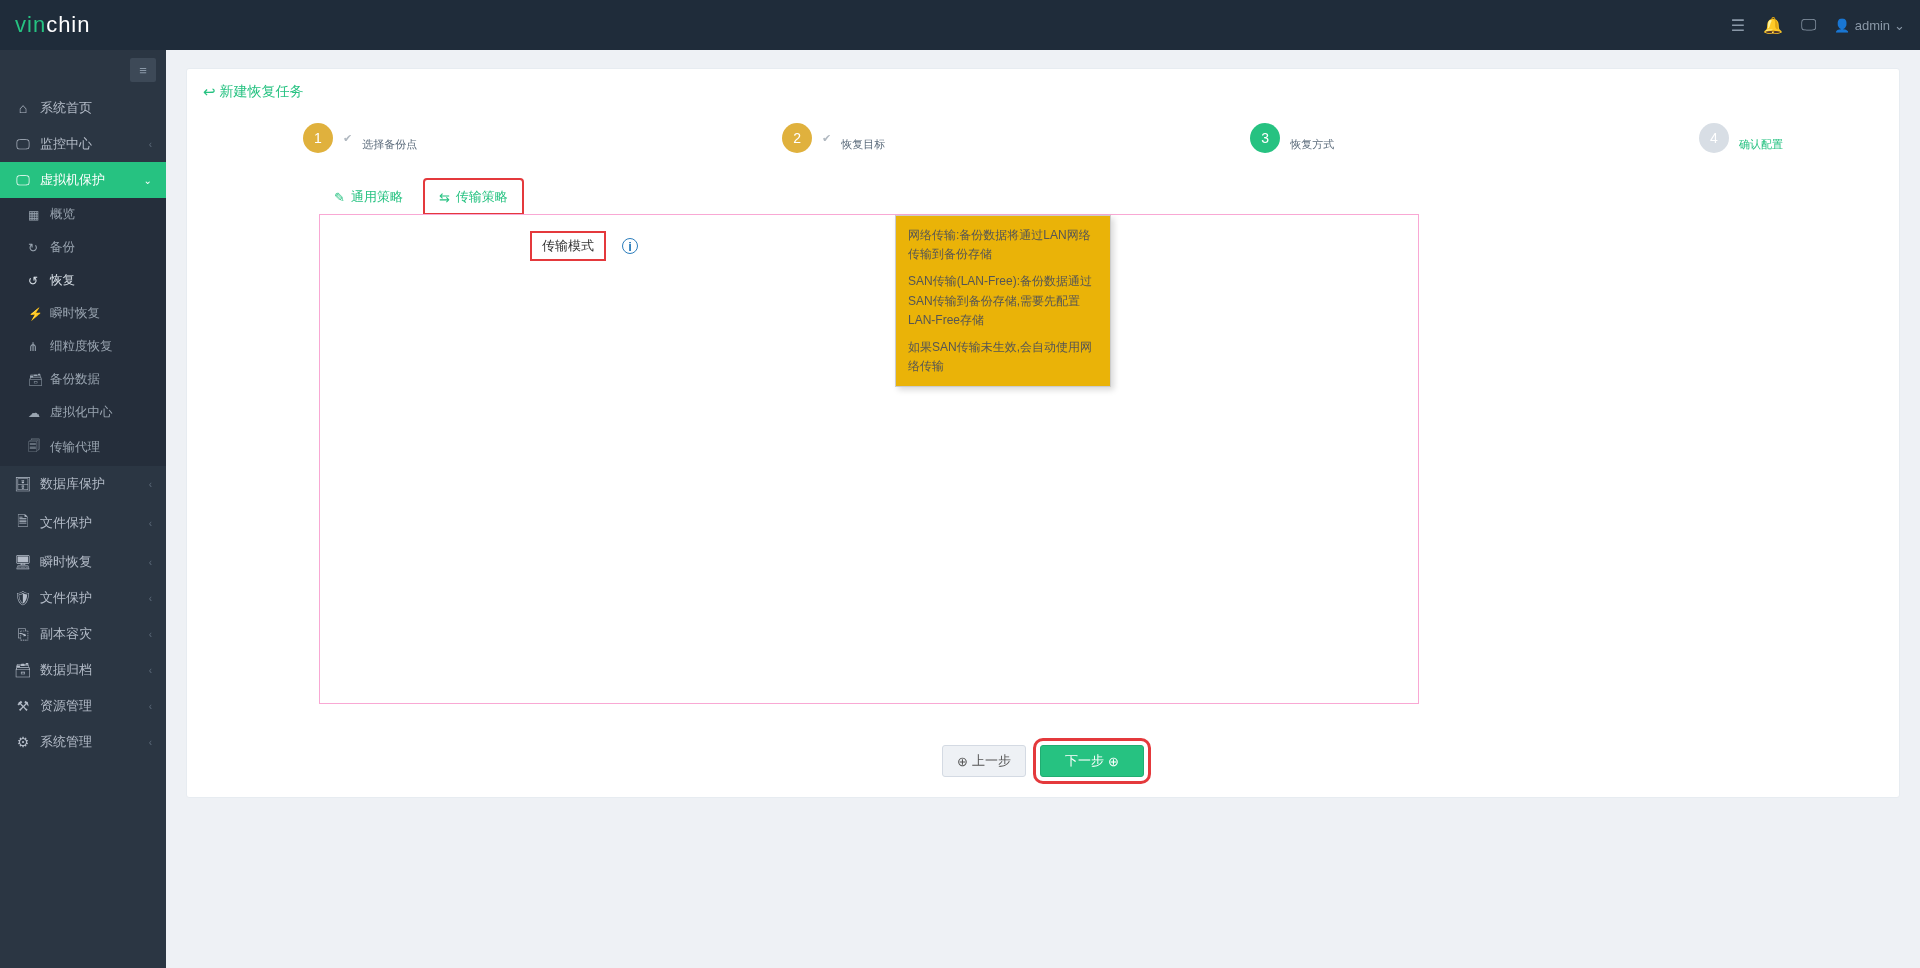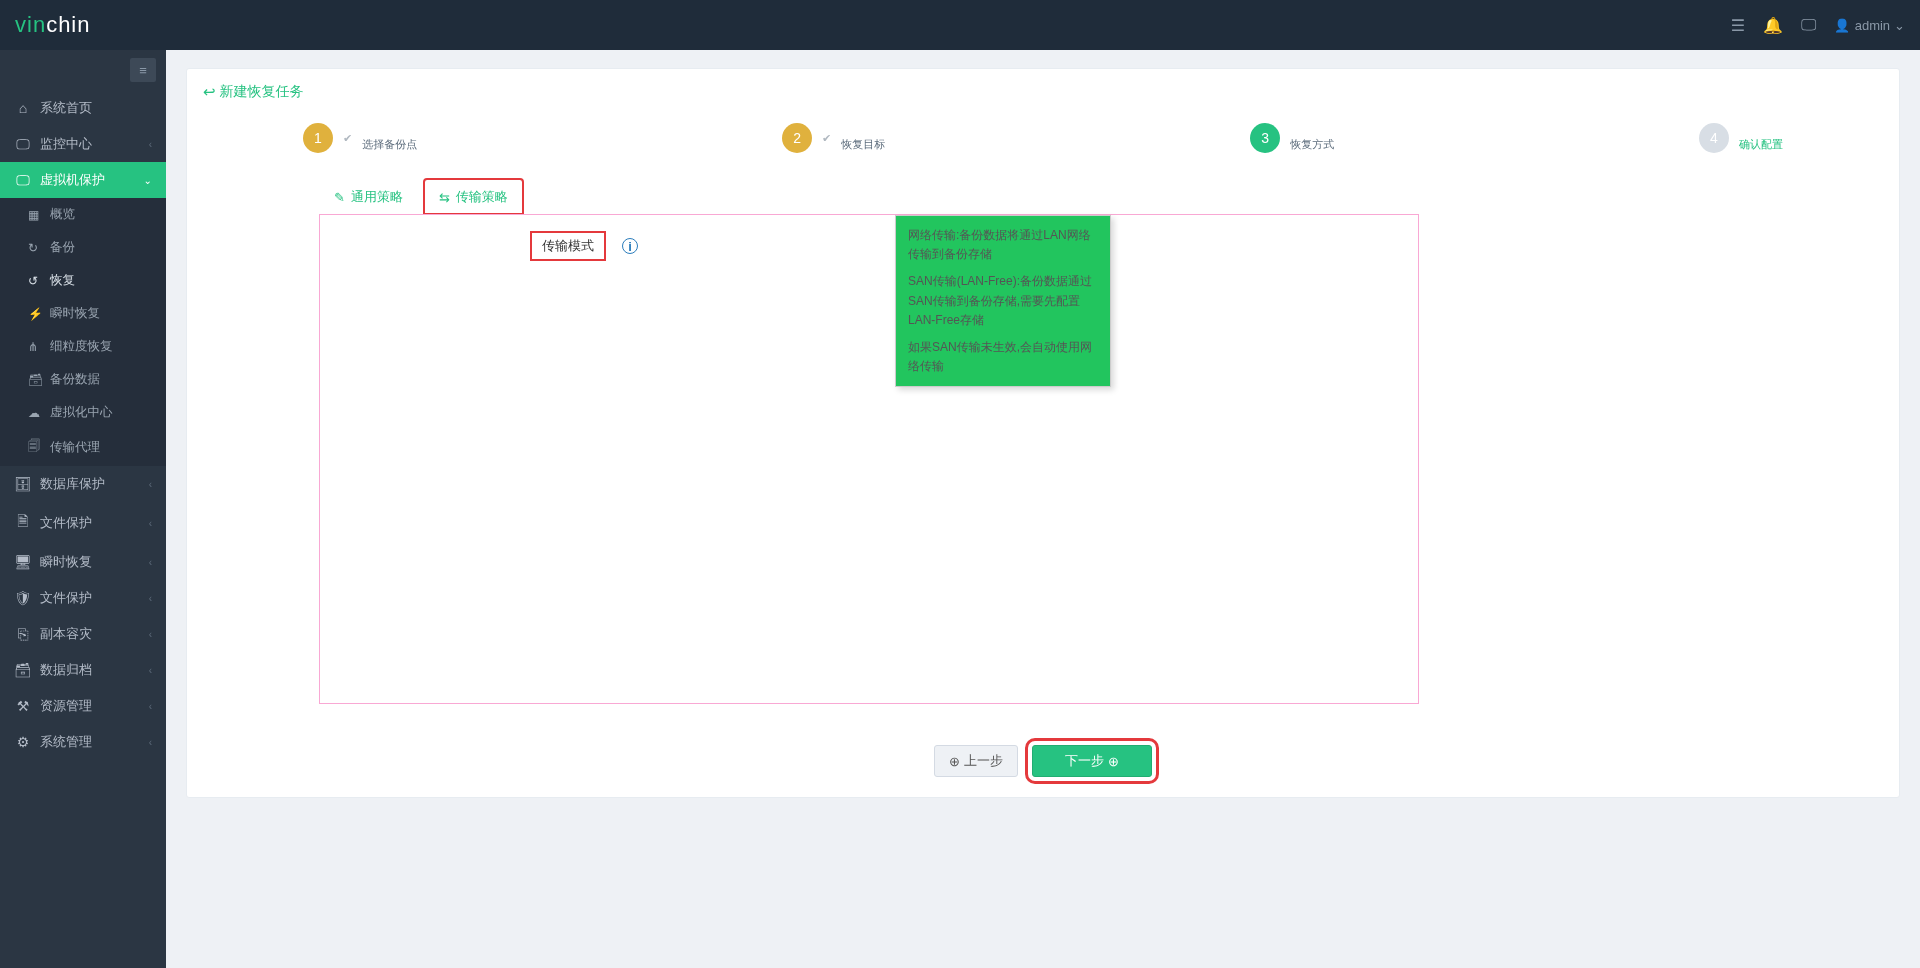--- a/index.html
+++ b/index.html
@@ -50,27 +50,27 @@
 .tab .tico { font-size:13px; }
 .highlight-red-tab { outline: 2px solid #e4393c; outline-offset:-1px; }
 
 .tabbody { border:1px solid #f9a8d4; margin: 0 0 0 116px; width: 1100px; height: 490px; position:relative;padding-left:40px; }
 
 .formrow { display:flex; align-items:center; gap:16px; margin: 16px 0 0 170px; }
 .formlabel { padding:4px 10px; border:2px solid #e4393c; font-size:13px; color:#333; }
 .select { width:276px; height:30px; border:1px solid #c2cad8; padding: 0 8px; background:#fff; font-size:13px; color:#555; }
 .info-icon { color:#2b7dbc; font-weight:bold; font-size:13px; width:16px; height:16px; border:1px solid #2b7dbc; border-radius:50%; display:flex; align-items:center; justify-content:center; cursor:help; }
 
-.tooltip { position:absolute; left:575px; top:0px; width:216px; background:#22c55e; border:1px solid #ccc; box-shadow: 3px 3px 6px rgba(0,0,0,0.15); padding:10px 12px; font-size:12px; color:#555; line-height:1.6; }
+.tooltip { position:absolute; left:575px; top:0px; width:216px; background:#eab308; border:1px solid #ccc; box-shadow: 3px 3px 6px rgba(0,0,0,0.15); padding:10px 12px; font-size:12px; color:#555; line-height:1.6; }
 .tooltip p { margin-bottom:8px; }
 .tooltip p:last-child { margin-bottom:0; }
 
 .footer-btns { margin-top:auto; display:flex; justify-content:center; gap:14px; padding-top:30px; align-items:center; }
 .btn-prev { background:#eef1f5; border:1px solid #d4dae3; padding:6px 14px; border-radius:3px; cursor:pointer; font-size:13px; color:#555; display:flex; align-items:center; gap:4px; }
-.btn-next { background:#26c281; border:1px solid #21ad72; color:#fff; padding:6px 32px; border-radius:3px; cursor:pointer; font-size:13px; display:flex; align-items:center; gap:4px; }
+.btn-next { background:#26c281; border:1px solid #21ad72; color:#fff; padding:6px 24px; border-radius:3px; cursor:pointer; font-size:13px; display:flex; align-items:center; gap:4px; }
 .highlight-red-btn { outline:3px solid #e4393c; outline-offset:4px; }
 </style>
 </head>
 <body>
 
 <div class="header">
   <div class="logo">
     <span class="v">vin</span>
       <span>chin</span>
   </div>

